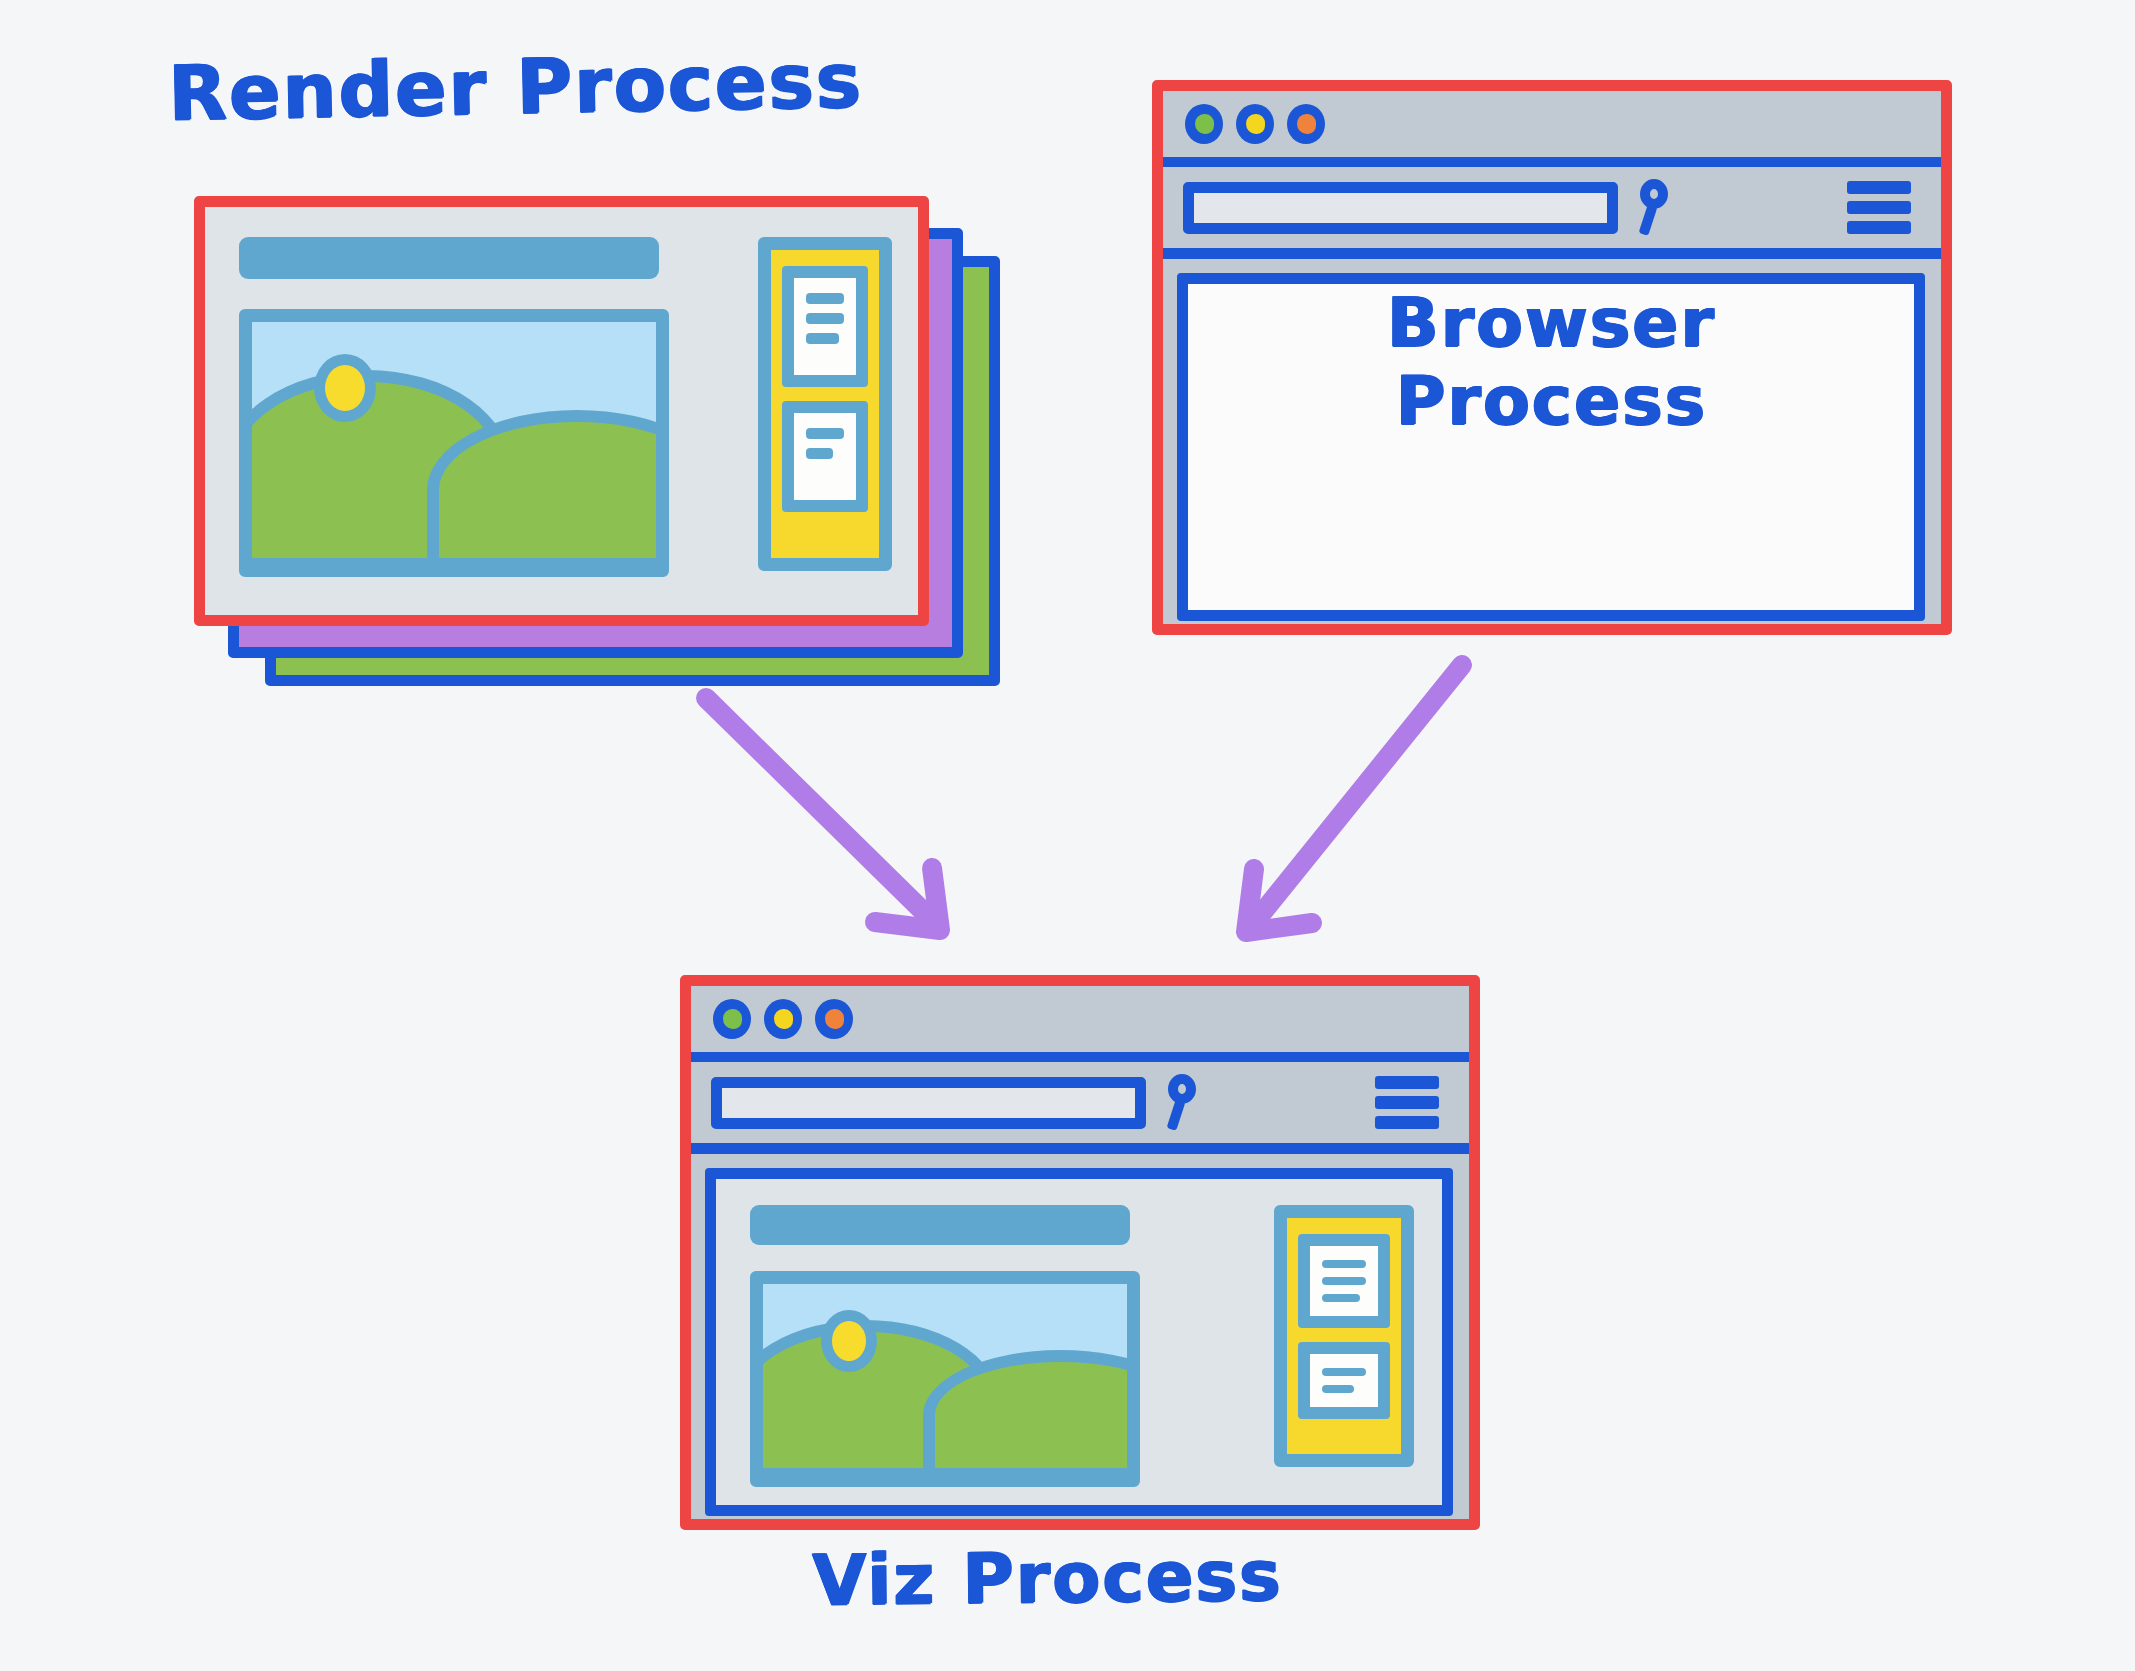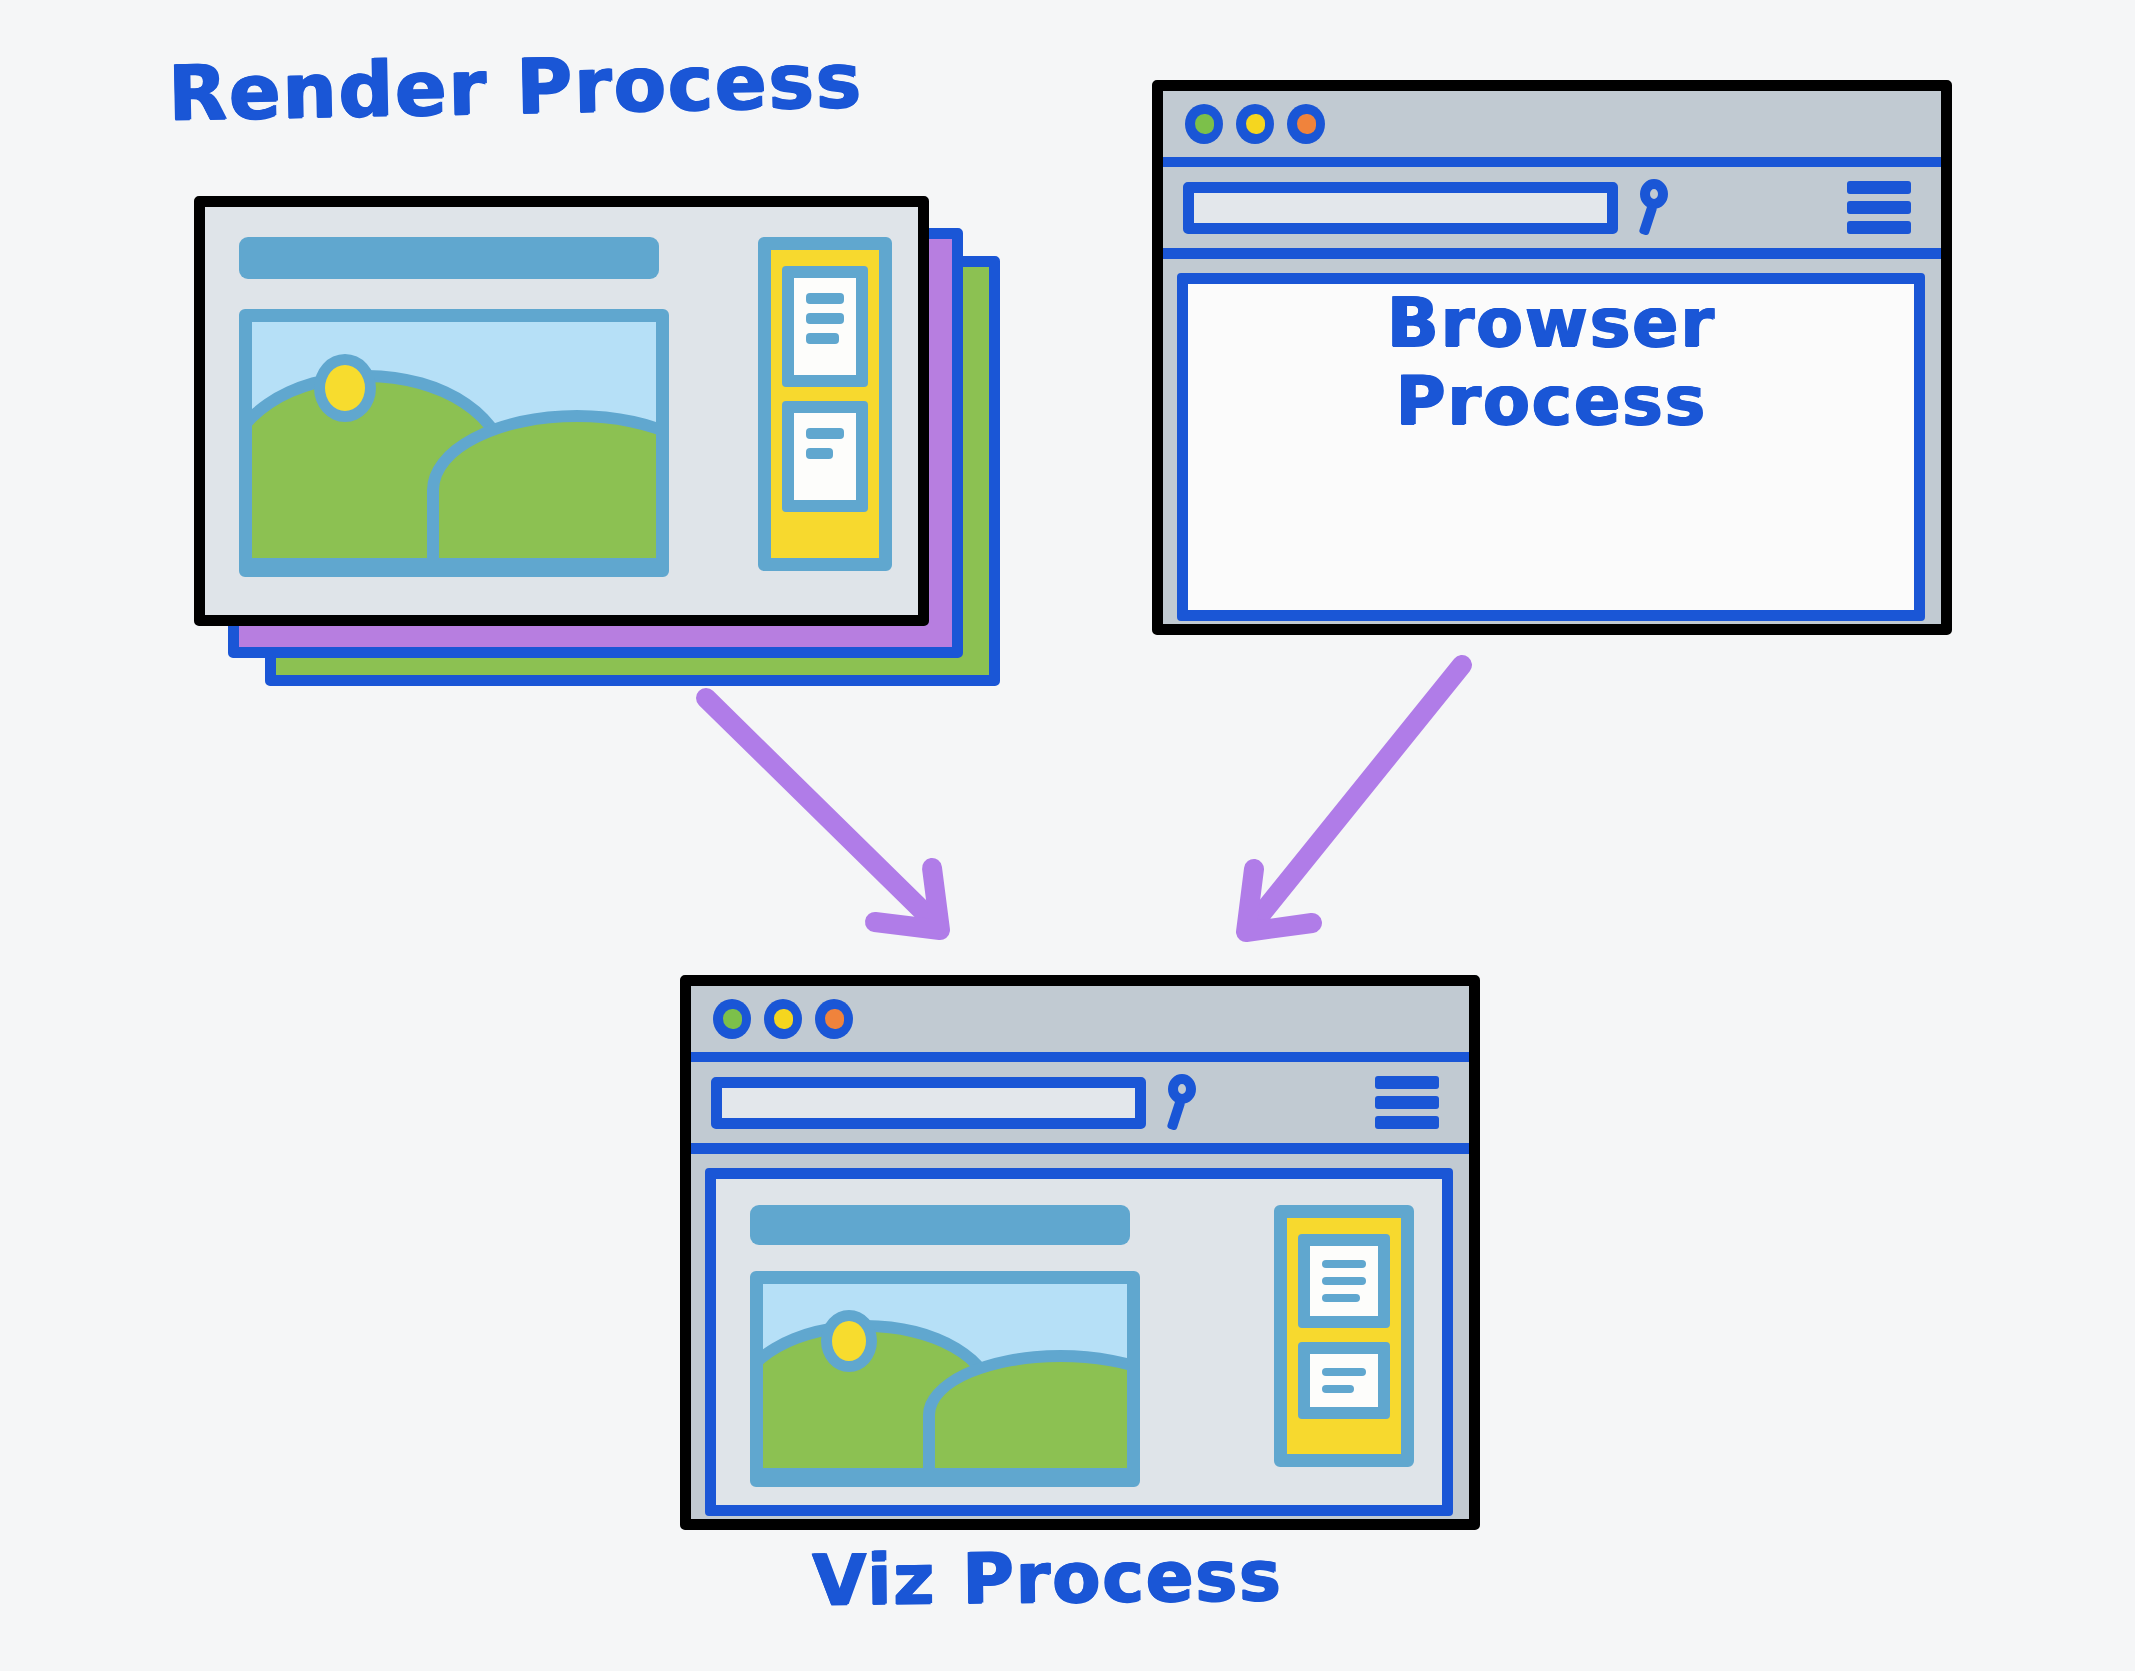--- a/index.html
+++ b/index.html
@@ -53,21 +53,21 @@
     line-height: 1.14;
     white-space: pre-line;
     transform: rotate(-1deg);
     text-shadow: 1.5px 0 0 #1a56d6, 0 1.2px 0 #1a56d6, -0.6px 0.4px 0 #1a56d6;
   }
 
   
   .window {
     position: absolute;
     box-sizing: border-box;
-    border: 11px solid #000000;
+    border: 11px solid #ef4444;
     border-radius: 5px;
     background: #c3ccd4;
   }
 
   .titlebar {
     position: relative;
     width: 100%;
     background: #c1cad2;
     box-sizing: border-box;
     display: flex;

